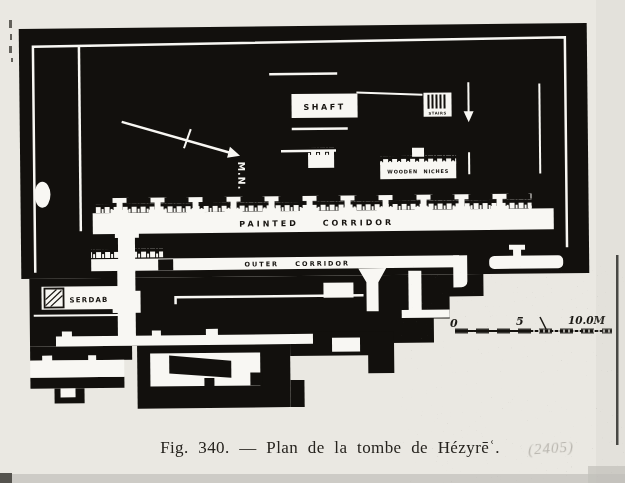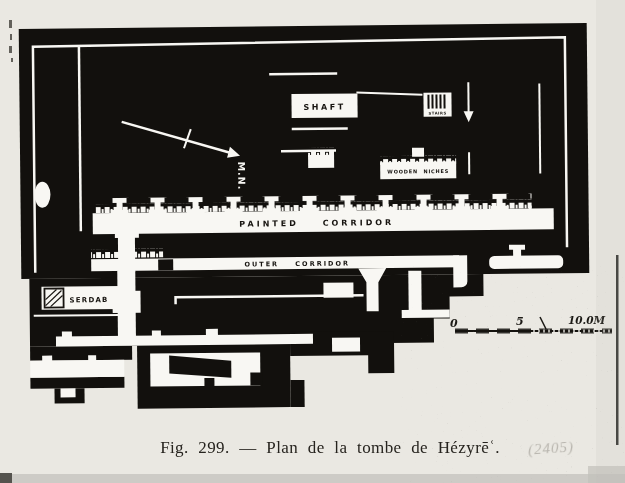--- a/index.html
+++ b/index.html
@@ -195,15 +195,15 @@
     <rect x="596" y="0" width="29" height="483" fill="#b8b6b0" opacity=".12"></rect>
     <rect x="0" y="474" width="625" height="9" fill="#b5b3ae" opacity=".55"></rect>
     <rect x="0" y="473" width="12" height="10" fill="#55534e"></rect>
     <rect x="588" y="466" width="37" height="17" fill="#c2c0ba" opacity=".7"></rect>
   </g>
 
   <rect x="0" y="0" width="625" height="483" filter="url(#grainA)"></rect>
   <rect x="420" y="285" width="205" height="190" filter="url(#grainB)" opacity=".55"></rect>
 </svg>
 
-<div class="caption">Fig. 299. — Plan de la tombe de Hézyrēʿ.</div>
+<div class="caption">Fig. 340. — Plan de la tombe de Hézyrēʿ.</div>
 <div class="hand-note">(2405)</div>
 </div>
 
 </body></html>

